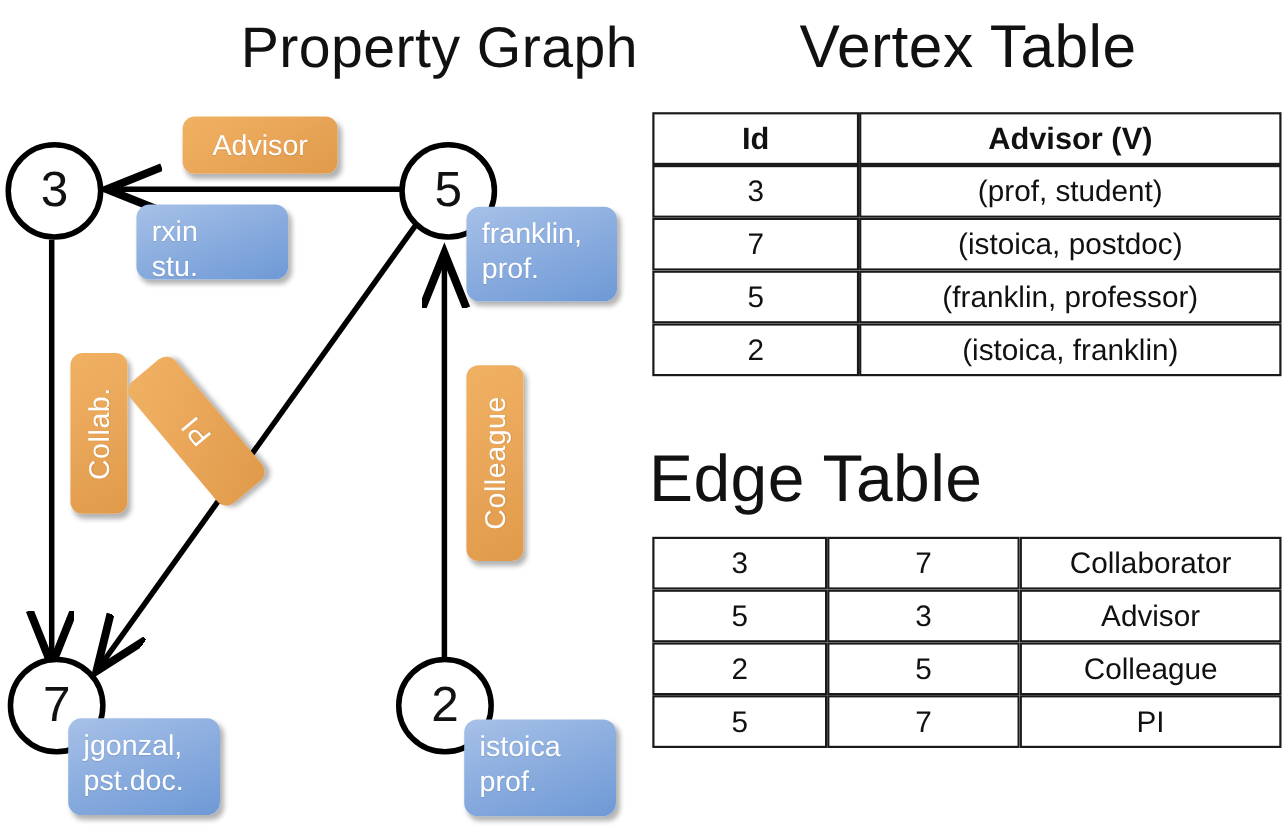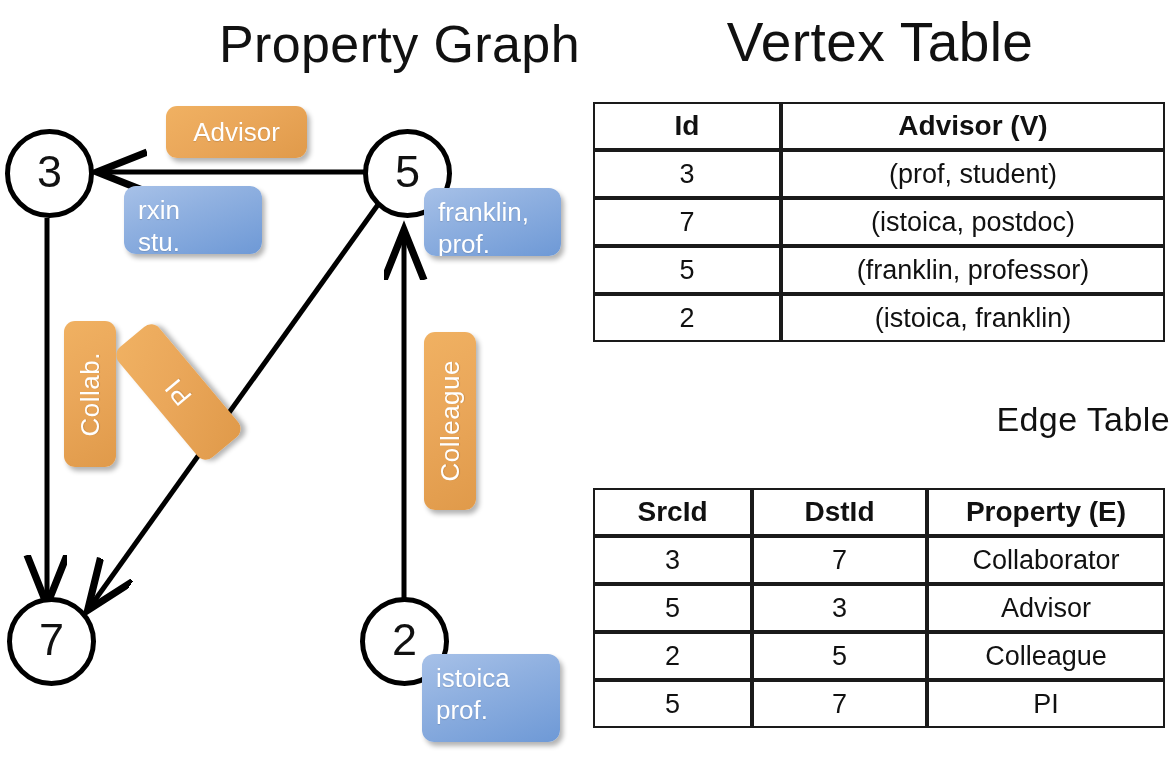--- a/index.html
+++ b/index.html
@@ -12,21 +12,21 @@
   .title{
     position:absolute;
     font-family:"Liberation Sans","DejaVu Sans",sans-serif;
     font-weight:300;
     letter-spacing:.4px;
     color:#111;
     white-space:nowrap;
   }
   #title-property-graph{left:0;top:14px;width:580px;text-align:right;font-size:52px;}
   #title-vertex-table{left:590px;top:10px;width:580px;text-align:center;font-size:55px;}
-  #title-edge-table{left:590px;top:400px;width:580px;text-align:right;font-size:34px;}
+  #title-edge-table{left:590px;top:400px;width:580px;text-align:left;font-size:60px;}
 
   
   #graph-panel{position:absolute;left:0;top:0;width:585px;height:760px;}
   #graph-edges{position:absolute;left:0;top:0;width:585px;height:760px;}
 
   .vnode{
     position:absolute;
     border:5px solid #000;
     border-radius:50%;
     background:#fff;
@@ -142,23 +142,27 @@
     <span>7</span>
   </div>
   <div class="vnode" style="left:360px;top:597px;width:89px;height:89px;">
     <span>2</span>
   </div>
 
   <div class="prop-box" style="left:76px;top:186px;width:138px;height:68px;margin-left:48px;">
     <div>rxin</div>
     <div>stu.</div>
   </div>
-  <div class="prop-box" style="left:424px;top:188px;width:137px;height:68px;">
+  <div class="prop-box" style="left:424px;top:188px;width:137px;height:86px;">
     <div>franklin,</div>
     <div>prof.</div>
+  </div>
+  <div class="prop-box" style="left:62px;top:653px;width:138px;height:88px;">
+    <div>jgonzal,</div>
+    <div>pst.doc.</div>
   </div>
   <div class="prop-box" style="left:422px;top:654px;width:138px;height:88px;">
     <div>istoica</div>
     <div>prof.</div>
   </div>
 
   <div class="edge-label" style="left:166px;top:106px;width:141px;height:52px;">
     <span>Advisor</span>
   </div>
 
@@ -205,25 +209,20 @@
 </table>
 
 <table class="grid" id="edge-table">
   <colgroup>
       <col class="e1">
       <col class="e2">
       <col class="e3">
     </colgroup>
   <tbody>
     <tr>
-      <td class="hdr">SrcId</td>
-      <td class="hdr">DstId</td>
-      <td class="hdr peach">Property (E)</td>
-    </tr>
-    <tr>
       <td>3</td>
       <td>7</td>
       <td class="peach">Collaborator</td>
     </tr>
     <tr>
       <td>5</td>
       <td>3</td>
       <td class="peach">Advisor</td>
     </tr>
     <tr>

